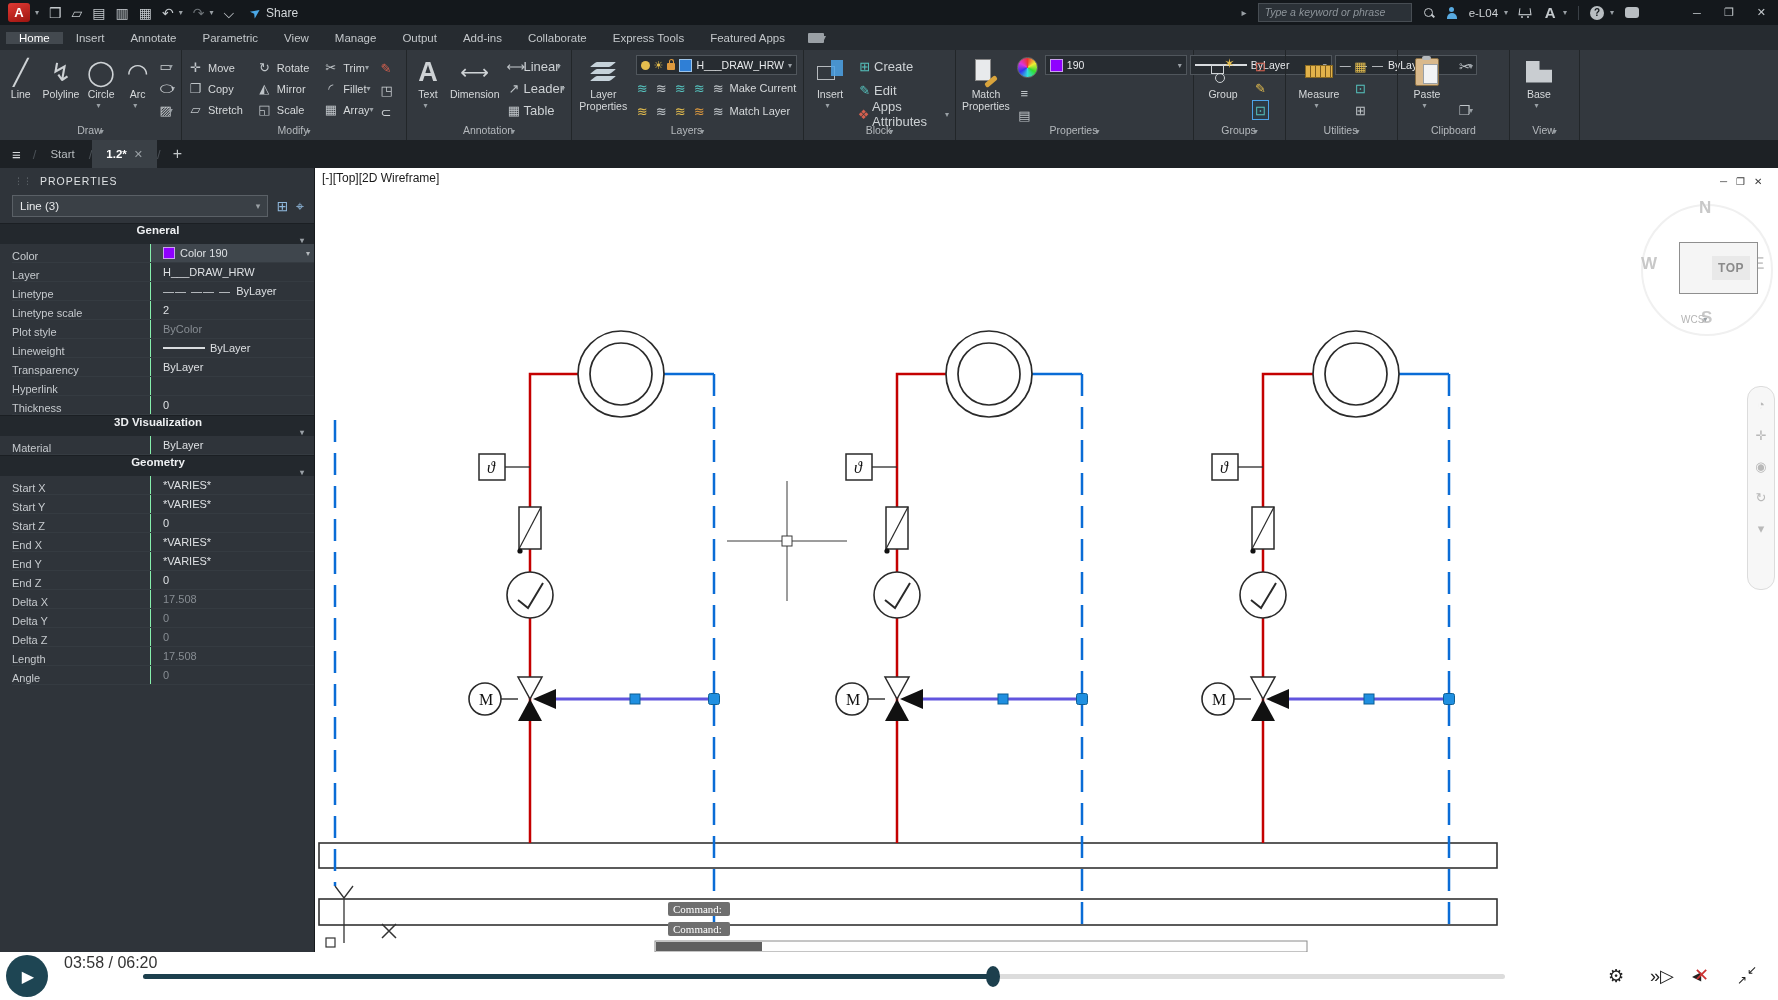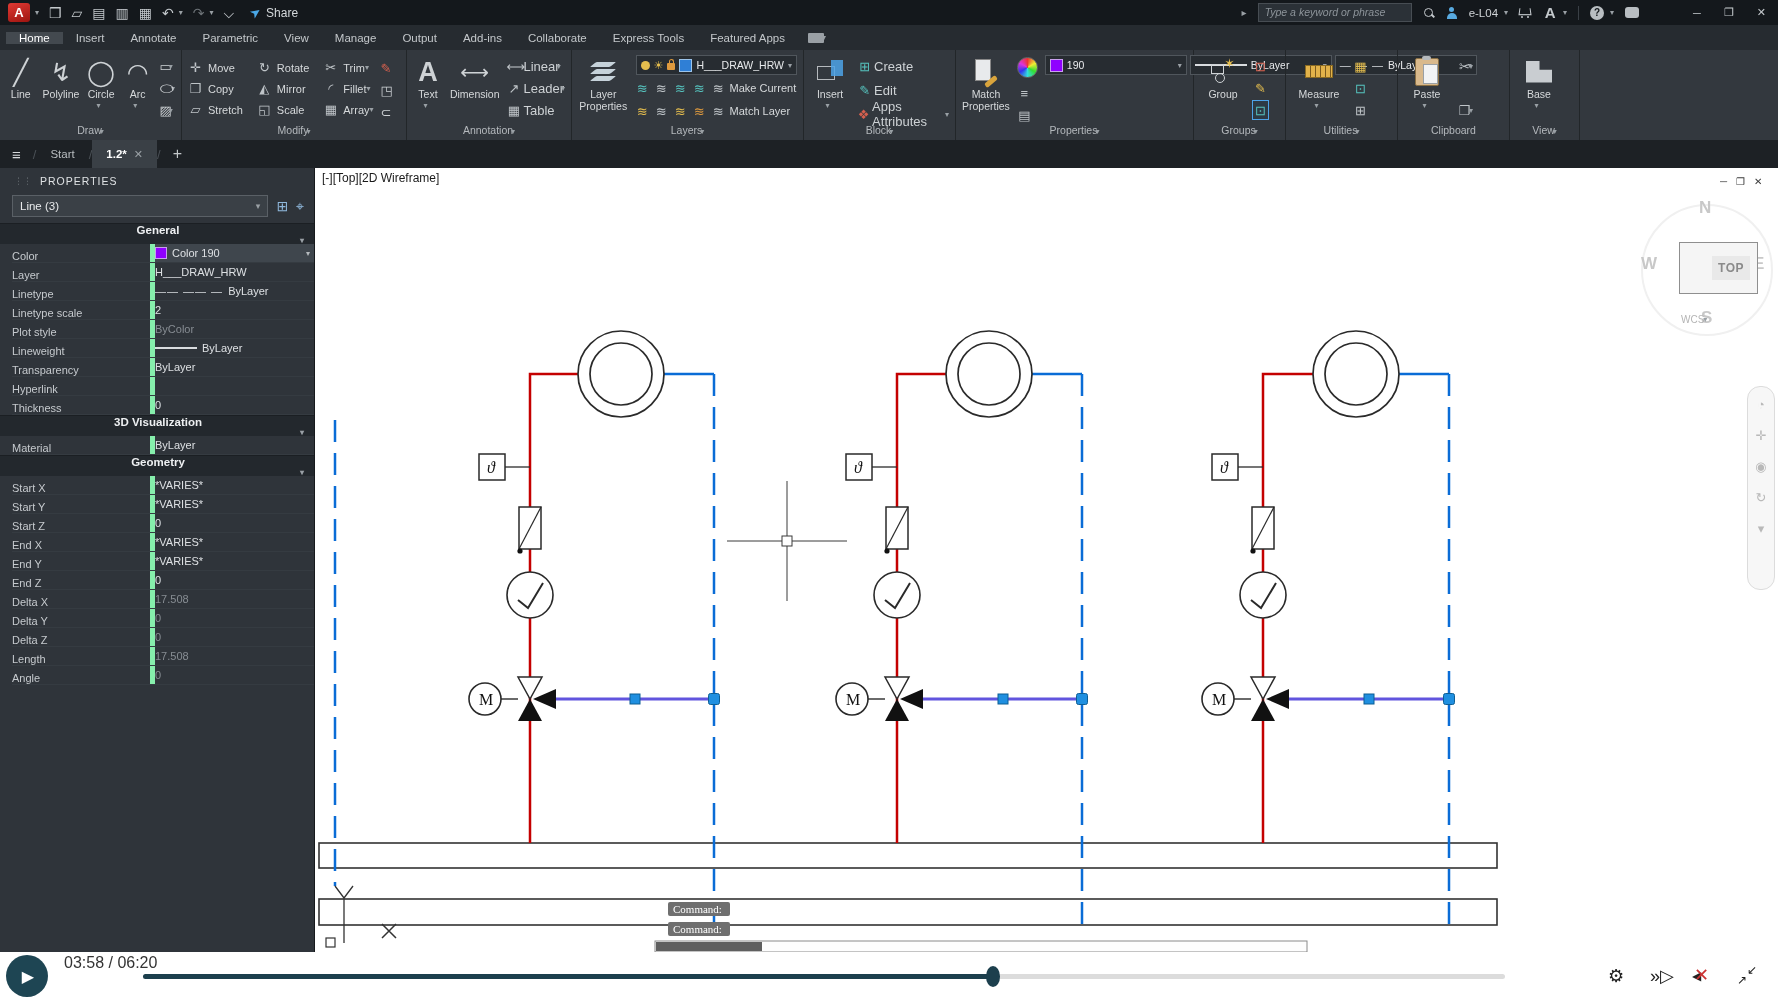--- a/index.html
+++ b/index.html
@@ -109,21 +109,21 @@
   .palcombo{margin:2px 10px 6px 12px;display:flex;align-items:center;gap:8px;}
   .selcombo{flex:1;height:20px;background:#3a4046;border:1px solid #5a6066;display:flex;align-items:center;
             padding:0 7px;font-size:11.5px;color:#e8eaec;}
   .selcombo .dd{margin-left:auto;font-size:9px;}
   .palico{font-size:14px;color:#8fb8dc;}
   .psec{height:20px;background:#23282d;color:#eef0f2;font-weight:bold;font-size:11.5px;display:flex;align-items:center;
         padding:0 10px 0 12px;border-top:1px solid #1b1f23;flex-direction:column;}
   .psec .dd{margin-left:auto;color:#9aa0a6;}
   .prow{display:flex;height:18px;font-size:11px;align-items:flex-end;border-bottom:1px solid #353b41;margin-left:12px;}
   .plab{width:138px;color:#c6cace;overflow:hidden;white-space:nowrap;}
-  .pval{flex:1;height:100%;color:#dde0e3;border-left:5px solid #86efac;padding-left:0;display:flex;align-items:center;gap:5px;overflow:hidden;white-space:nowrap;}
+  .pval{flex:1;height:100%;color:#dde0e3;border-left:1px solid #86efac;padding-left:12px;display:flex;align-items:center;gap:5px;overflow:hidden;white-space:nowrap;}
   .pval.muted{color:#878d93;}
   .pval.hl{background:#3f464d;}
   .pval .dd{margin-left:auto;margin-right:4px;font-size:8px;color:#b5babe;}
   .pswatch{width:10px;height:10px;background:#8f00ff;border:1px solid #c9a0ee;flex:none;}
   .psolid{width:42px;height:2.5px;background:#d9dcdf;flex:none;}
   .pdash{color:#d9dcdf;letter-spacing:1px;flex:none;}
   
   .canvas{position:absolute;left:315px;top:168px;width:1463px;height:784px;background:#fff;overflow:hidden;}
   .vplabel{position:absolute;left:5px;top:3px;font-size:12px;color:#1a1a1a;background:#fff;padding:0 2px;}
   .vpctrl{position:absolute;left:1405px;top:8px;display:flex;gap:9px;font-size:10px;color:#3a3a3a;}

